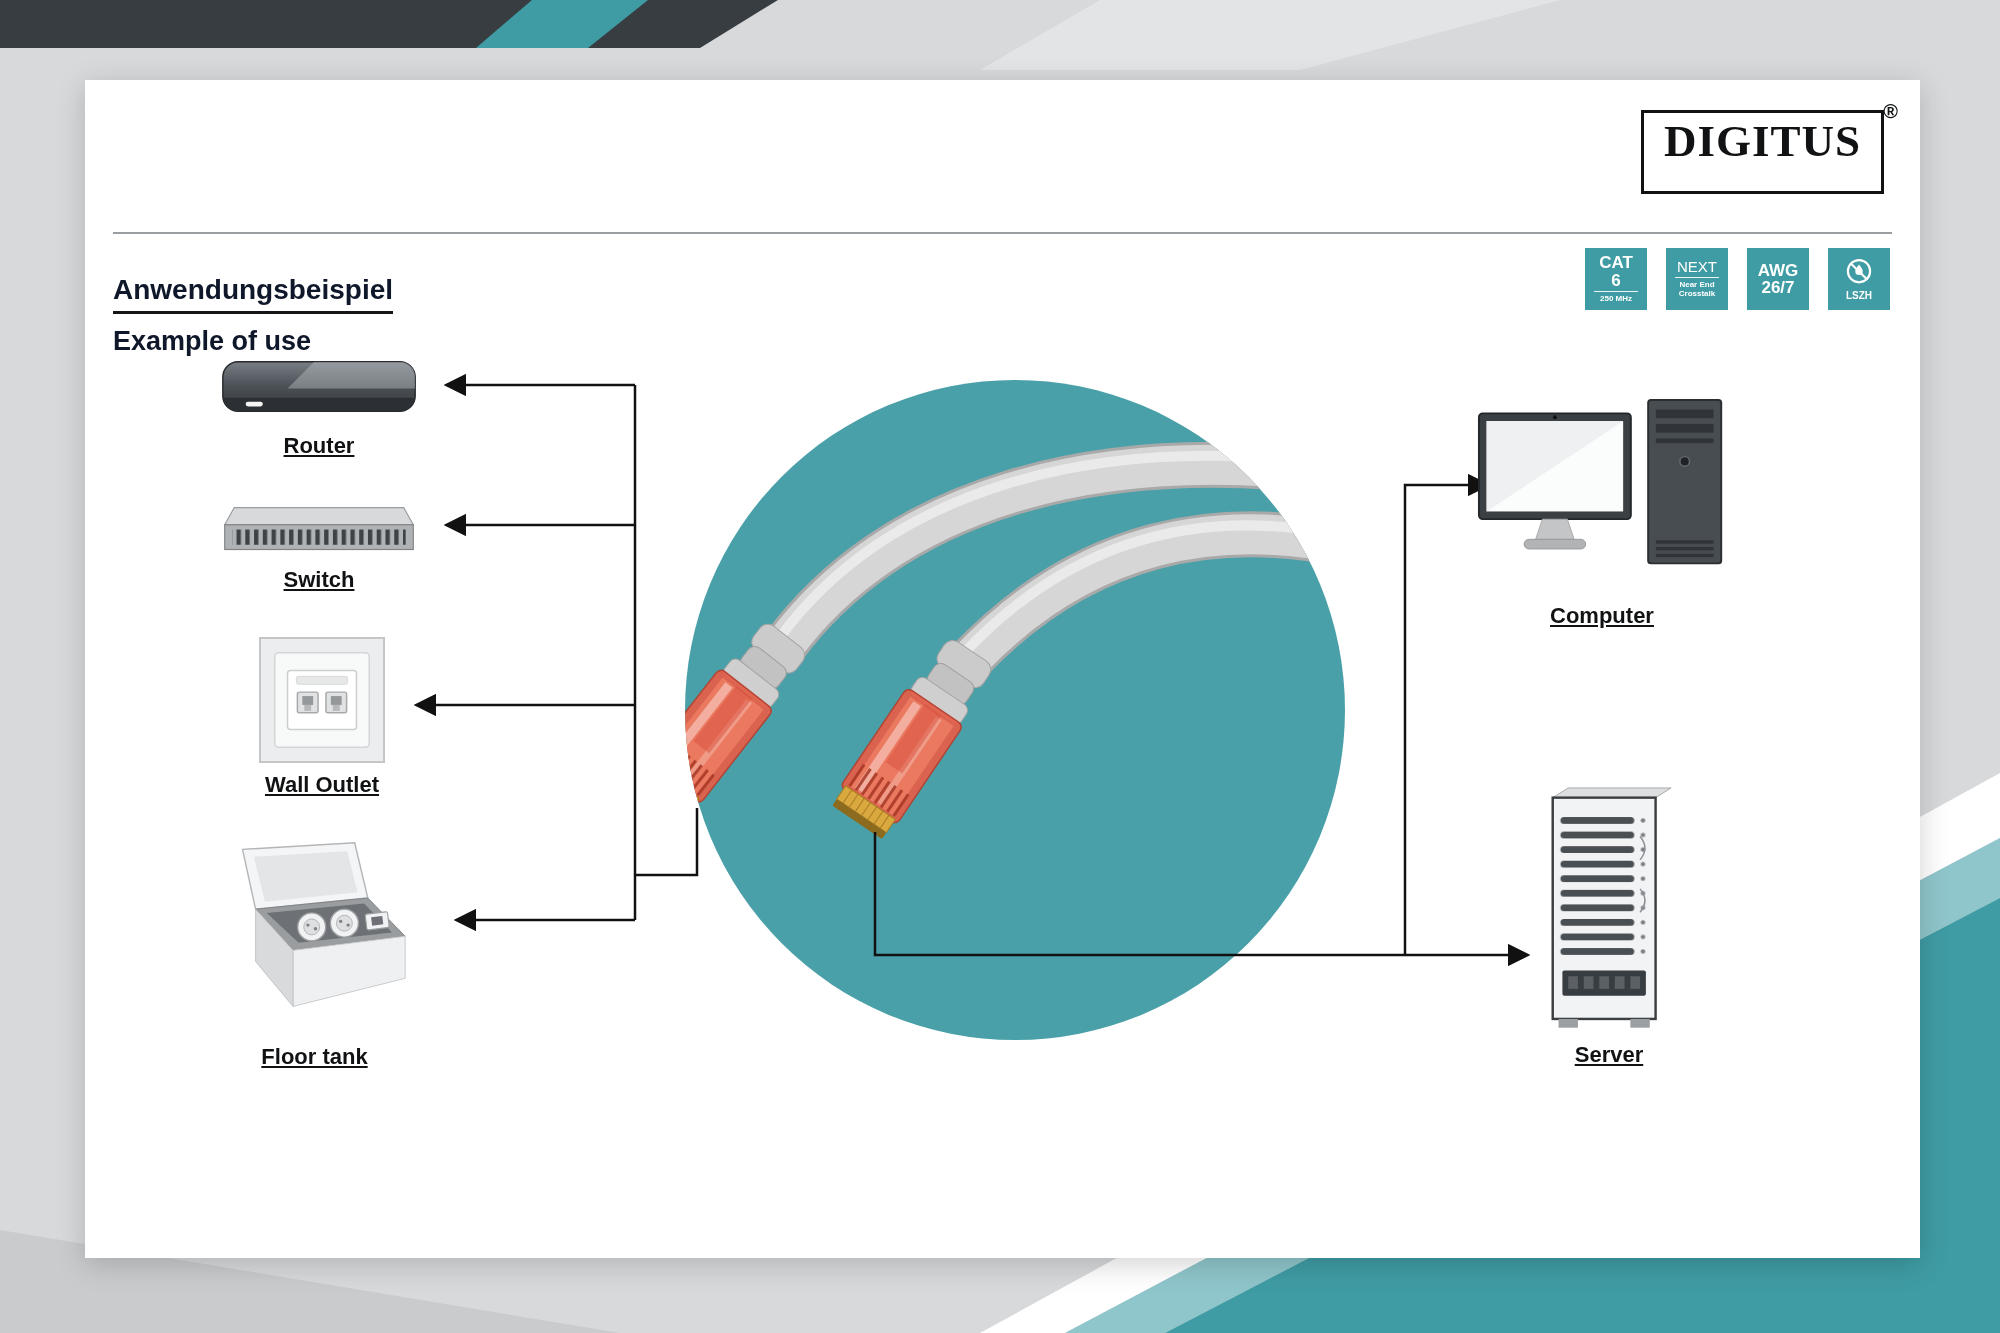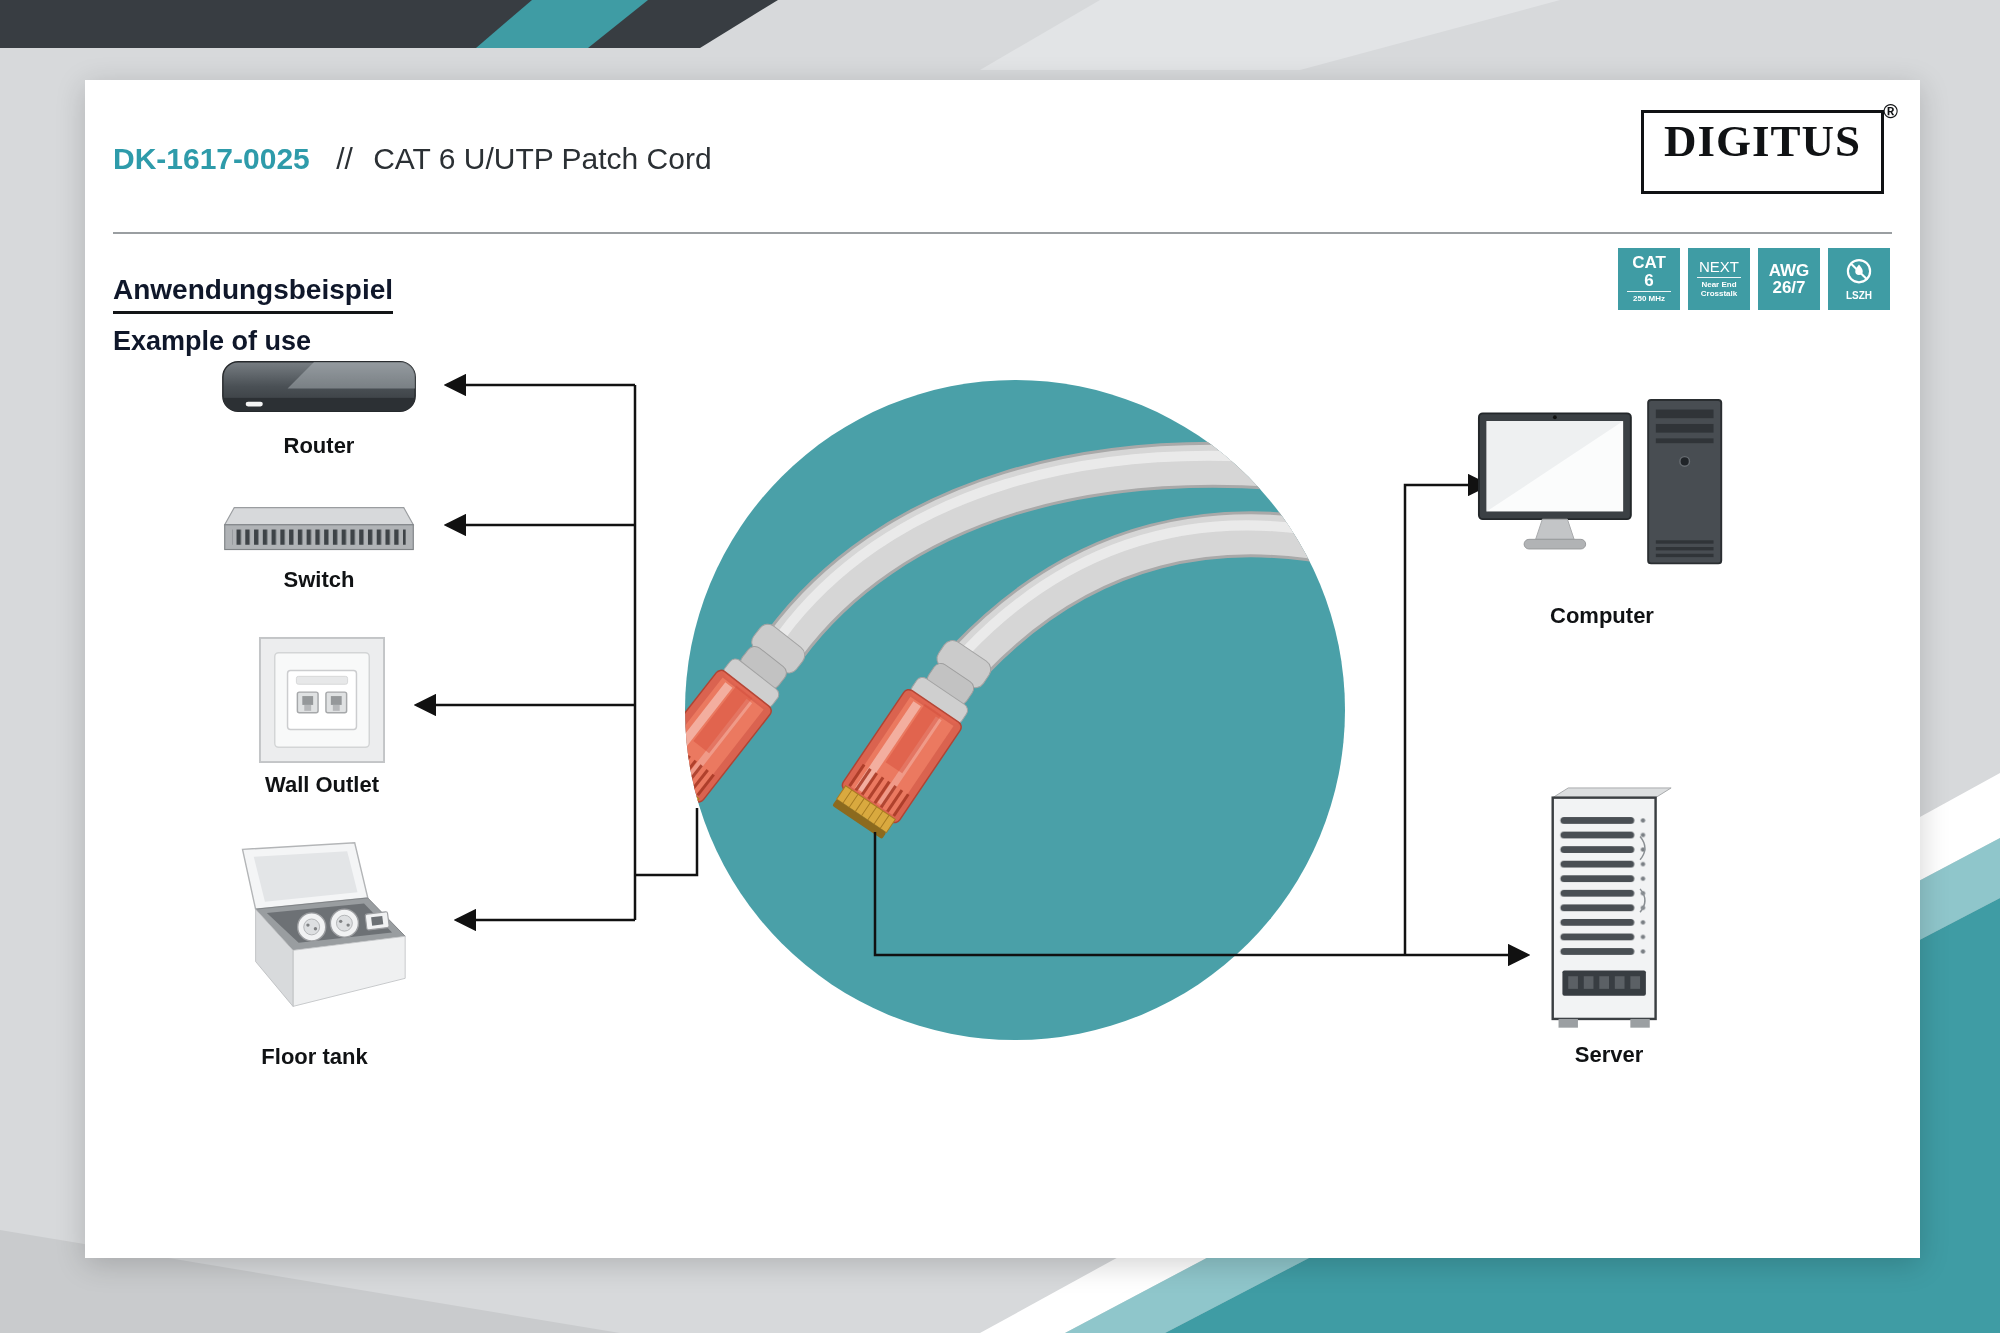--- a/index.html
+++ b/index.html
@@ -21,21 +21,21 @@
     font-size:45px;letter-spacing:1px;color:#101214;line-height:1.1;
   }
   .logo .reg{position:absolute;top:-13px;right:-18px;font-size:20px;font-family:"Liberation Sans",sans-serif;font-weight:bold;}
   
   .title-row{position:absolute;left:28px;top:62px;font-size:30px;white-space:nowrap;}
   .title-row .code{color:#2E9BAA;font-weight:bold;}
   .title-row .sep{color:#2b3034;margin:0 12px 0 18px;}
   .title-row .pname{color:#2b3034;}
   .rule{position:absolute;left:28px;right:28px;top:152px;border-top:2px solid #9a9ea1;}
   
-  .badges{position:absolute;top:168px;right:30px;display:flex;gap:8px;}
+  .badges{position:absolute;top:168px;right:30px;display:flex;gap:19px;}
   .badge{
     width:62px;height:62px;background:#3F9CA4;color:#fff;
     display:flex;flex-direction:column;align-items:center;justify-content:center;
     text-align:center;
   }
   .b-big{font-size:17px;font-weight:bold;line-height:1.02;}
   .b-med{font-size:15px;font-weight:normal;line-height:1.05;}
   .b-rule{width:44px;border-top:1px solid rgba(255,255,255,.9);margin:2px 0;}
   .b-tiny{font-size:8px;font-weight:bold;line-height:1.2;}
   .b-small{font-size:10px;font-weight:bold;margin-top:1px;}
@@ -44,21 +44,21 @@
     position:absolute;left:28px;top:194px;
     font-size:28px;font-weight:bold;color:#0f172a;
     border-bottom:3.5px solid #131517;padding-bottom:5px;
   }
   .sec-en{position:absolute;left:28px;top:246px;font-size:27px;font-weight:bold;color:#0f172a;}
   
   svg.diagram{position:absolute;left:0;top:0;width:1835px;height:1178px;}
   
   .dev{position:absolute;text-align:center;}
   .dev svg{display:block;margin:0 auto;}
-  .dev .lbl{margin-top:8px;font-size:22px;font-weight:bold;color:#101214;}
+  .dev .lbl{margin-top:8px;font-size:22px;font-weight:bold;color:#101214;text-decoration:underline;}
   .dev-router{left:132px;top:276px;width:204px;}
   .dev-switch{left:132px;top:420px;width:204px;}
   .dev-wall{left:172px;top:556px;width:130px;}
   .dev-floor{left:122px;top:760px;width:215px;}
   .dev-computer{left:1392px;top:318px;width:250px;}
   .dev-server{left:1458px;top:706px;width:132px;}
 </style>
 </head>
 <body>
 
@@ -73,25 +73,20 @@
   <polygon points="532,0 648,0 588,48 476,48" fill="#3f9ca4"></polygon>
 </svg>
 
 <div class="card">
 
   <div class="logo">
     <span>DIGITUS</span>
     <span class="reg">®</span>
   </div>
 
-  <div class="title-row">
-    <span class="code">DK-1617-0025</span>
-    <span class="sep">//</span>
-    <span class="pname">CAT 6 U/UTP Patch Cord</span>
-  </div>
   <div class="rule"></div>
 
   <div class="badges">
     <div class="badge">
       <div class="b-big">CAT</div>
       <div class="b-big">6</div>
       <div class="b-rule"></div>
       <div class="b-tiny">250 MHz</div>
     </div>
     <div class="badge">

